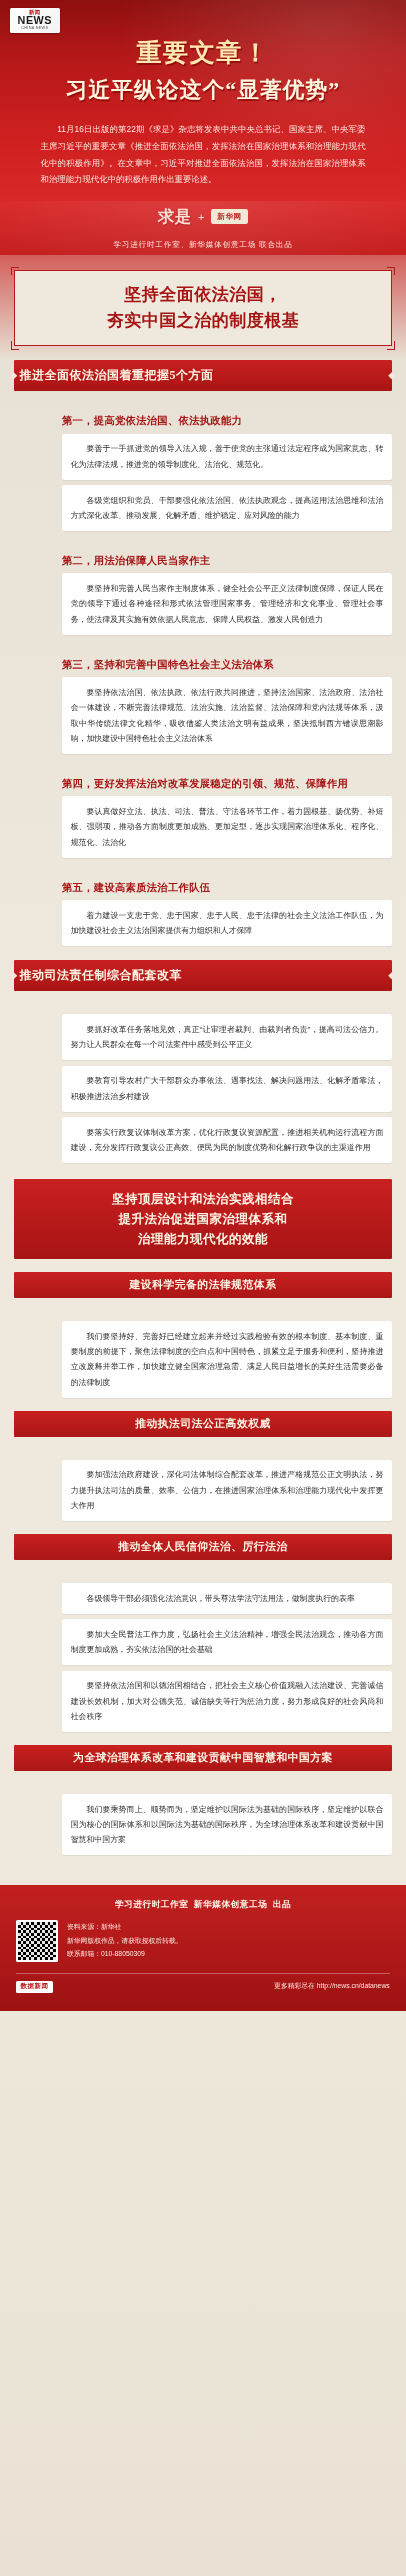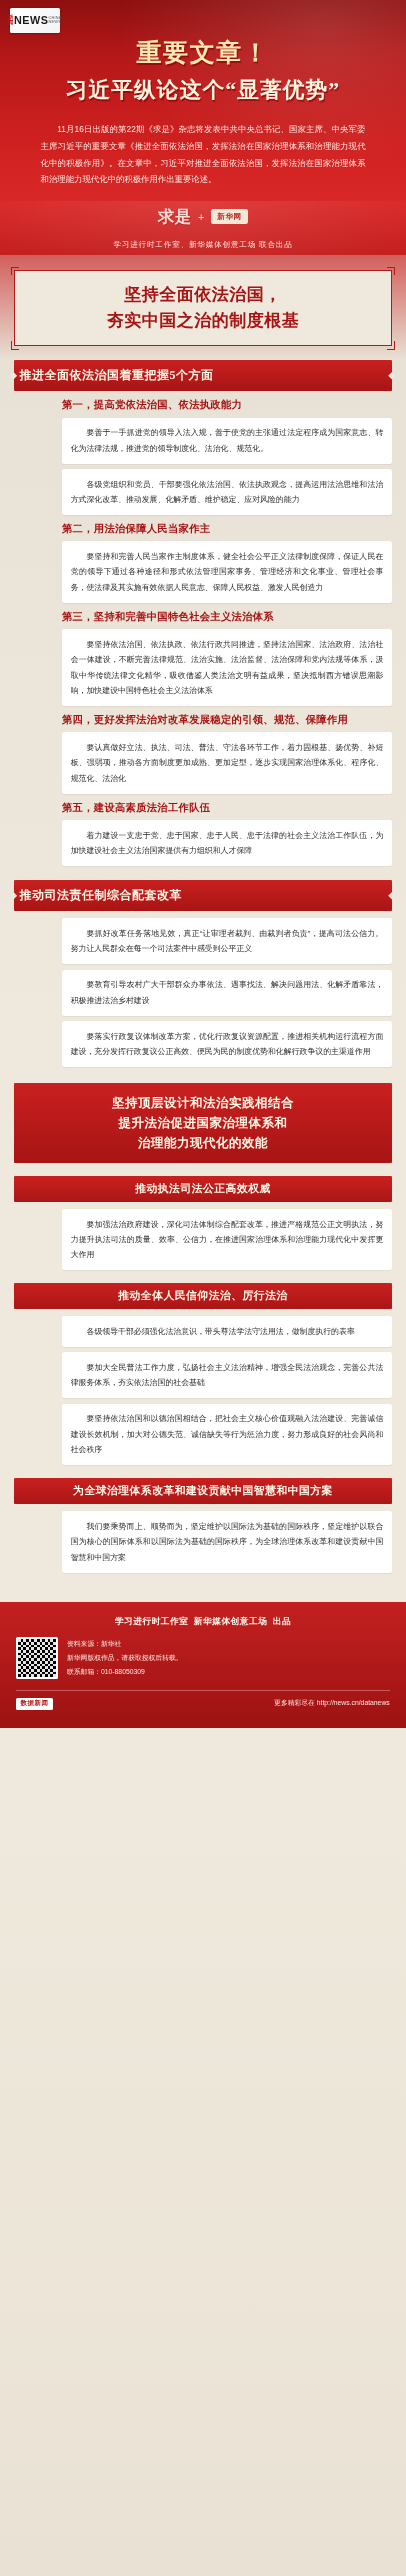--- a/index.html
+++ b/index.html
@@ -38,21 +38,21 @@
   }
   .news-logo {
     position: absolute;
     top: 7.6px;
     left: 9.8px;
     width: 50px;
     height: 25px;
     background: linear-gradient(135deg, #ffffff 0%, #f3f3f3 100%);
     border-radius: 1.6px;
     display: flex;
-    flex-direction: row;
+    flex-direction: column;
     align-items: center;
     justify-content: center;
     line-height: 1;
     box-shadow: 0 0.5px 1.6px rgba(0,0,0,0.25);
   }
   .news-logo .cn {
     font-size: 5.4px;
     color: #b51818;
     letter-spacing: 0.5px;
     font-weight: bold;
@@ -207,21 +207,21 @@
     color: #fff6e6;
     font-family: "Liberation Serif", serif;
     font-size: 10.8px;
     font-weight: bold;
     text-align: center;
     padding: 6px 5.4px;
     letter-spacing: 0.5px;
     border-radius: 1.1px;
   }
 
-  .block { margin-top: 7px; padding-left: 48px; }
+  .block { margin-top: 23px; padding-left: 48px; }
   .block-head {
     font-family: "Liberation Serif", serif;
     font-size: 10.3px;
     font-weight: bold;
     color: #a61414;
     margin-bottom: 5.4px;
     letter-spacing: 0.3px;
   }
   .para {
     background: #ffffff;
@@ -363,33 +363,39 @@
       <div class="para">要教育引导农村广大干部群众办事依法、遇事找法、解决问题用法、化解矛盾靠法，积极推进法治乡村建设</div>
       <div class="para">要落实行政复议体制改革方案，优化行政复议资源配置，推进相关机构运行流程方面建设，充分发挥行政复议公正高效、便民为民的制度优势和化解行政争议的主渠道作用</div>
     </div>
 
     <div class="banner-tall">
       <span>坚持顶层设计和法治实践相结合</span><br>
       <span>提升法治促进国家治理体系和</span><br>
       <span>治理能力现代化的效能</span>
     </div>
 
+    <div>
+      <div class="sub-banner">建设科学完备的法律规范体系</div>
+      <div class="block">
+        <div class="para">我们要坚持好、完善好已经建立起来并经过实践检验有效的根本制度、基本制度、重要制度的前提下，聚焦法律制度的空白点和中国特色，抓紧立足于服务和便利，坚持推进立改废释并举工作，加快建立健全国家治理急需、满足人民日益增长的美好生活需要必备的法律制度</div>
+      </div>
+    </div>
 
     <div>
       <div class="sub-banner">推动执法司法公正高效权威</div>
       <div class="block">
         <div class="para">要加强法治政府建设，深化司法体制综合配套改革，推进严格规范公正文明执法，努力提升执法司法的质量、效率、公信力，在推进国家治理体系和治理能力现代化中发挥更大作用</div>
       </div>
     </div>
 
     <div>
       <div class="sub-banner">推动全体人民信仰法治、厉行法治</div>
       <div class="block">
         <div class="para">各级领导干部必须强化法治意识，带头尊法学法守法用法，做制度执行的表率</div>
-        <div class="para">要加大全民普法工作力度，弘扬社会主义法治精神，增强全民法治观念，完善公共法律服务体系，夯实依法治国的社会基础</div>
+        <div class="para">要加大全民普法工作力度，弘扬社会主义法治精神，增强全民法治观念，推动各方面制度更加成熟，夯实依法治国的社会基础</div>
         <div class="para">要坚持依法治国和以德治国相结合，把社会主义核心价值观融入法治建设、完善诚信建设长效机制，加大对公德失范、诚信缺失等行为惩治力度，努力形成良好的社会风尚和社会秩序</div>
       </div>
     </div>
 
     <div>
       <div class="sub-banner">为全球治理体系改革和建设贡献中国智慧和中国方案</div>
       <div class="block">
         <div class="para">我们要乘势而上、顺势而为，坚定维护以国际法为基础的国际秩序，坚定维护以联合国为核心的国际体系和以国际法为基础的国际秩序，为全球治理体系改革和建设贡献中国智慧和中国方案</div>
       </div>
     </div>

